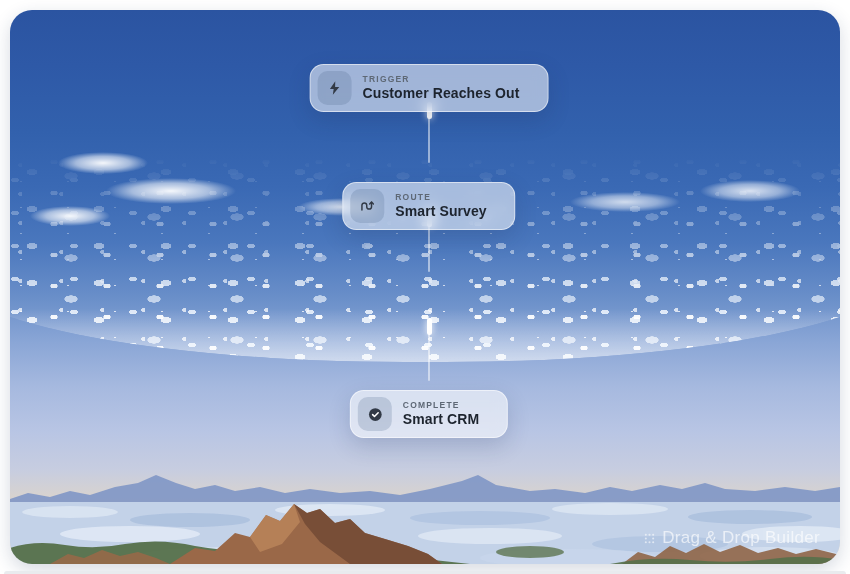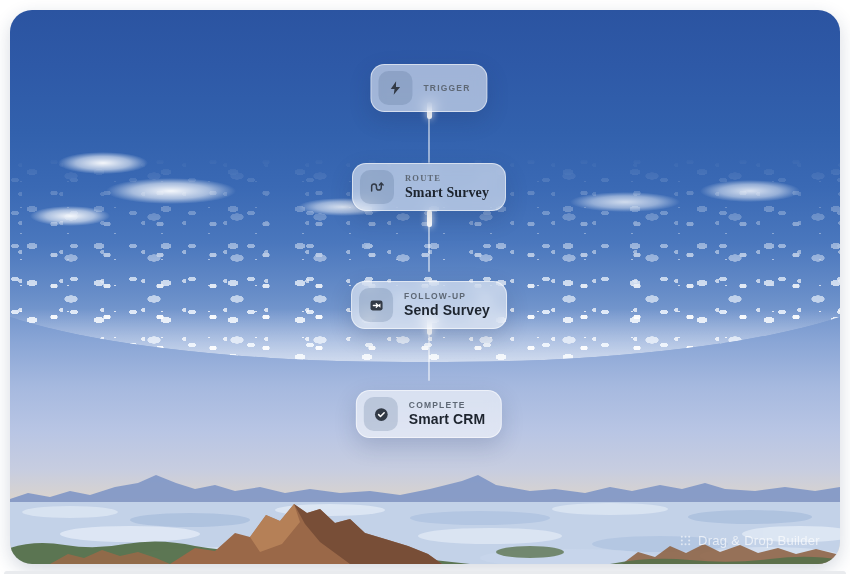--- a/index.html
+++ b/index.html
@@ -59,46 +59,46 @@
     box-shadow:0 0 7px rgba(255,255,255,.95);animation:travel 2s linear infinite;}
   .c1 .pulse{animation-delay:-.9s;}
   .c2 .pulse{animation-delay:-.55s;}
   .c3 .pulse{animation-delay:-1.72s;}
   @keyframes travel{from{top:-8px;}to{top:calc(100% - 9px);}}
 
   
   .node{
     position:absolute;left:419px;transform:translateX(-50%);
     display:flex;align-items:center;gap:11px;
-    padding:7px 16px 7px 7px;height:48px;box-sizing:border-box;
+    padding:7px 28px 7px 7px;height:48px;box-sizing:border-box;
     background:rgba(255,255,255,.55);
     border:1px solid rgba(255,255,255,.55);
     border-radius:14px;
     box-shadow:0 8px 22px rgba(25,45,85,.18);
     backdrop-filter:blur(7px);-webkit-backdrop-filter:blur(7px);
     cursor:grab;white-space:nowrap;
   }
   .node.n1{top:54px;}
-  .node.n2{top:153px;font-family:Liberation Serif, serif;}
+  .node.n2{top:172px;}
   .node.n3{top:271px;}
   .node.n4{top:380px;}
   .icon-box{
     width:34px;height:34px;border-radius:10px;flex:0 0 auto;
     background:rgba(74,98,138,.22);
     display:flex;align-items:center;justify-content:center;color:#323a46;
   }
   .icon-box svg{display:block;}
   .texts{display:flex;flex-direction:column;justify-content:center;gap:2px;}
   .node-label{font-size:8.5px;font-weight:700;letter-spacing:1.2px;color:#5e6875;line-height:1;}
   .node-title{font-size:14px;font-weight:700;color:#1d242e;line-height:1.1;letter-spacing:.1px;}
 
   
   .watermark{
     position:absolute;right:20px;bottom:16px;display:flex;align-items:center;gap:7px;
-    color:rgba(255,255,255,.65);font-size:13px;font-weight:500;letter-spacing:.3px;
+    color:rgba(255,255,255,.65);font-size:17px;font-weight:500;letter-spacing:.3px;
   }
   .drag-dots{display:block;opacity:.85;}
 
   
   .next-edge{position:absolute;left:4px;right:4px;bottom:0;height:3px;background:#e9ebee;border-radius:6px 6px 0 0;}
 </style>
 </head>
 <body>
 
 <div class="frame">
@@ -160,49 +160,37 @@
       </div>
 
     <div class="node n1">
       <div class="icon-box">
         <svg width="16" height="16" viewBox="0 0 24 24" fill="currentColor">
             <path d="M13 2 L5 13.5 L10.6 13.5 L9.4 22 L19 10.5 L12.8 10.5 L13 2 Z"></path>
           </svg>
       </div>
       <div class="texts">
         <div class="node-label">TRIGGER</div>
+        <div class="node-title">Customer Reaches Out</div>
       </div>
     </div>
 
     <div class="node n2">
       <div class="icon-box">
         <svg width="16" height="16" viewBox="0 0 24 24" fill="none" stroke="currentColor" stroke-width="2.2" stroke-linecap="round" stroke-linejoin="round">
           <path d="M4 18 V11 a3.6 3.6 0 0 1 7.2 0 v2 a3.6 3.6 0 0 0 7.2 0 V6.5"></path>
           <path d="M15.6 9 L18.4 6 L21.2 9"></path>
         </svg>
       </div>
       <div class="texts">
         <div class="node-label">ROUTE</div>
         <div class="node-title">Smart Survey</div>
       </div>
     </div>
 
-    <div class="node n3">
-      <div class="icon-box">
-        <svg width="17" height="17" viewBox="0 0 24 24">
-          <rect x="3.5" y="5" width="17" height="14" rx="3" fill="currentColor"></rect>
-          <path d="M7.5 12 H14.2 M14.2 12 L11.6 9.4 M14.2 12 L11.6 14.6" stroke="#fff" stroke-width="1.8" stroke-linecap="round" stroke-linejoin="round" fill="none"></path>
-          <path d="M17.5 9 L17.5 15 L13.5 12 Z" fill="#fff"></path>
-        </svg>
-      </div>
-      <div class="texts">
-        <div class="node-label">FOLLOW-UP</div>
-        <div class="node-title">Send Survey</div>
-      </div>
-    </div>
 
     <div class="node n4">
       <div class="icon-box">
         <svg width="17" height="17" viewBox="0 0 24 24">
           <circle cx="12" cy="12" r="9" fill="currentColor"></circle>
           <path d="M8.2 12.2 L10.8 14.8 L16 9.6" stroke="#fff" stroke-width="2.2" stroke-linecap="round" stroke-linejoin="round" fill="none"></path>
         </svg>
       </div>
       <div class="texts">
         <div class="node-label">COMPLETE</div>

